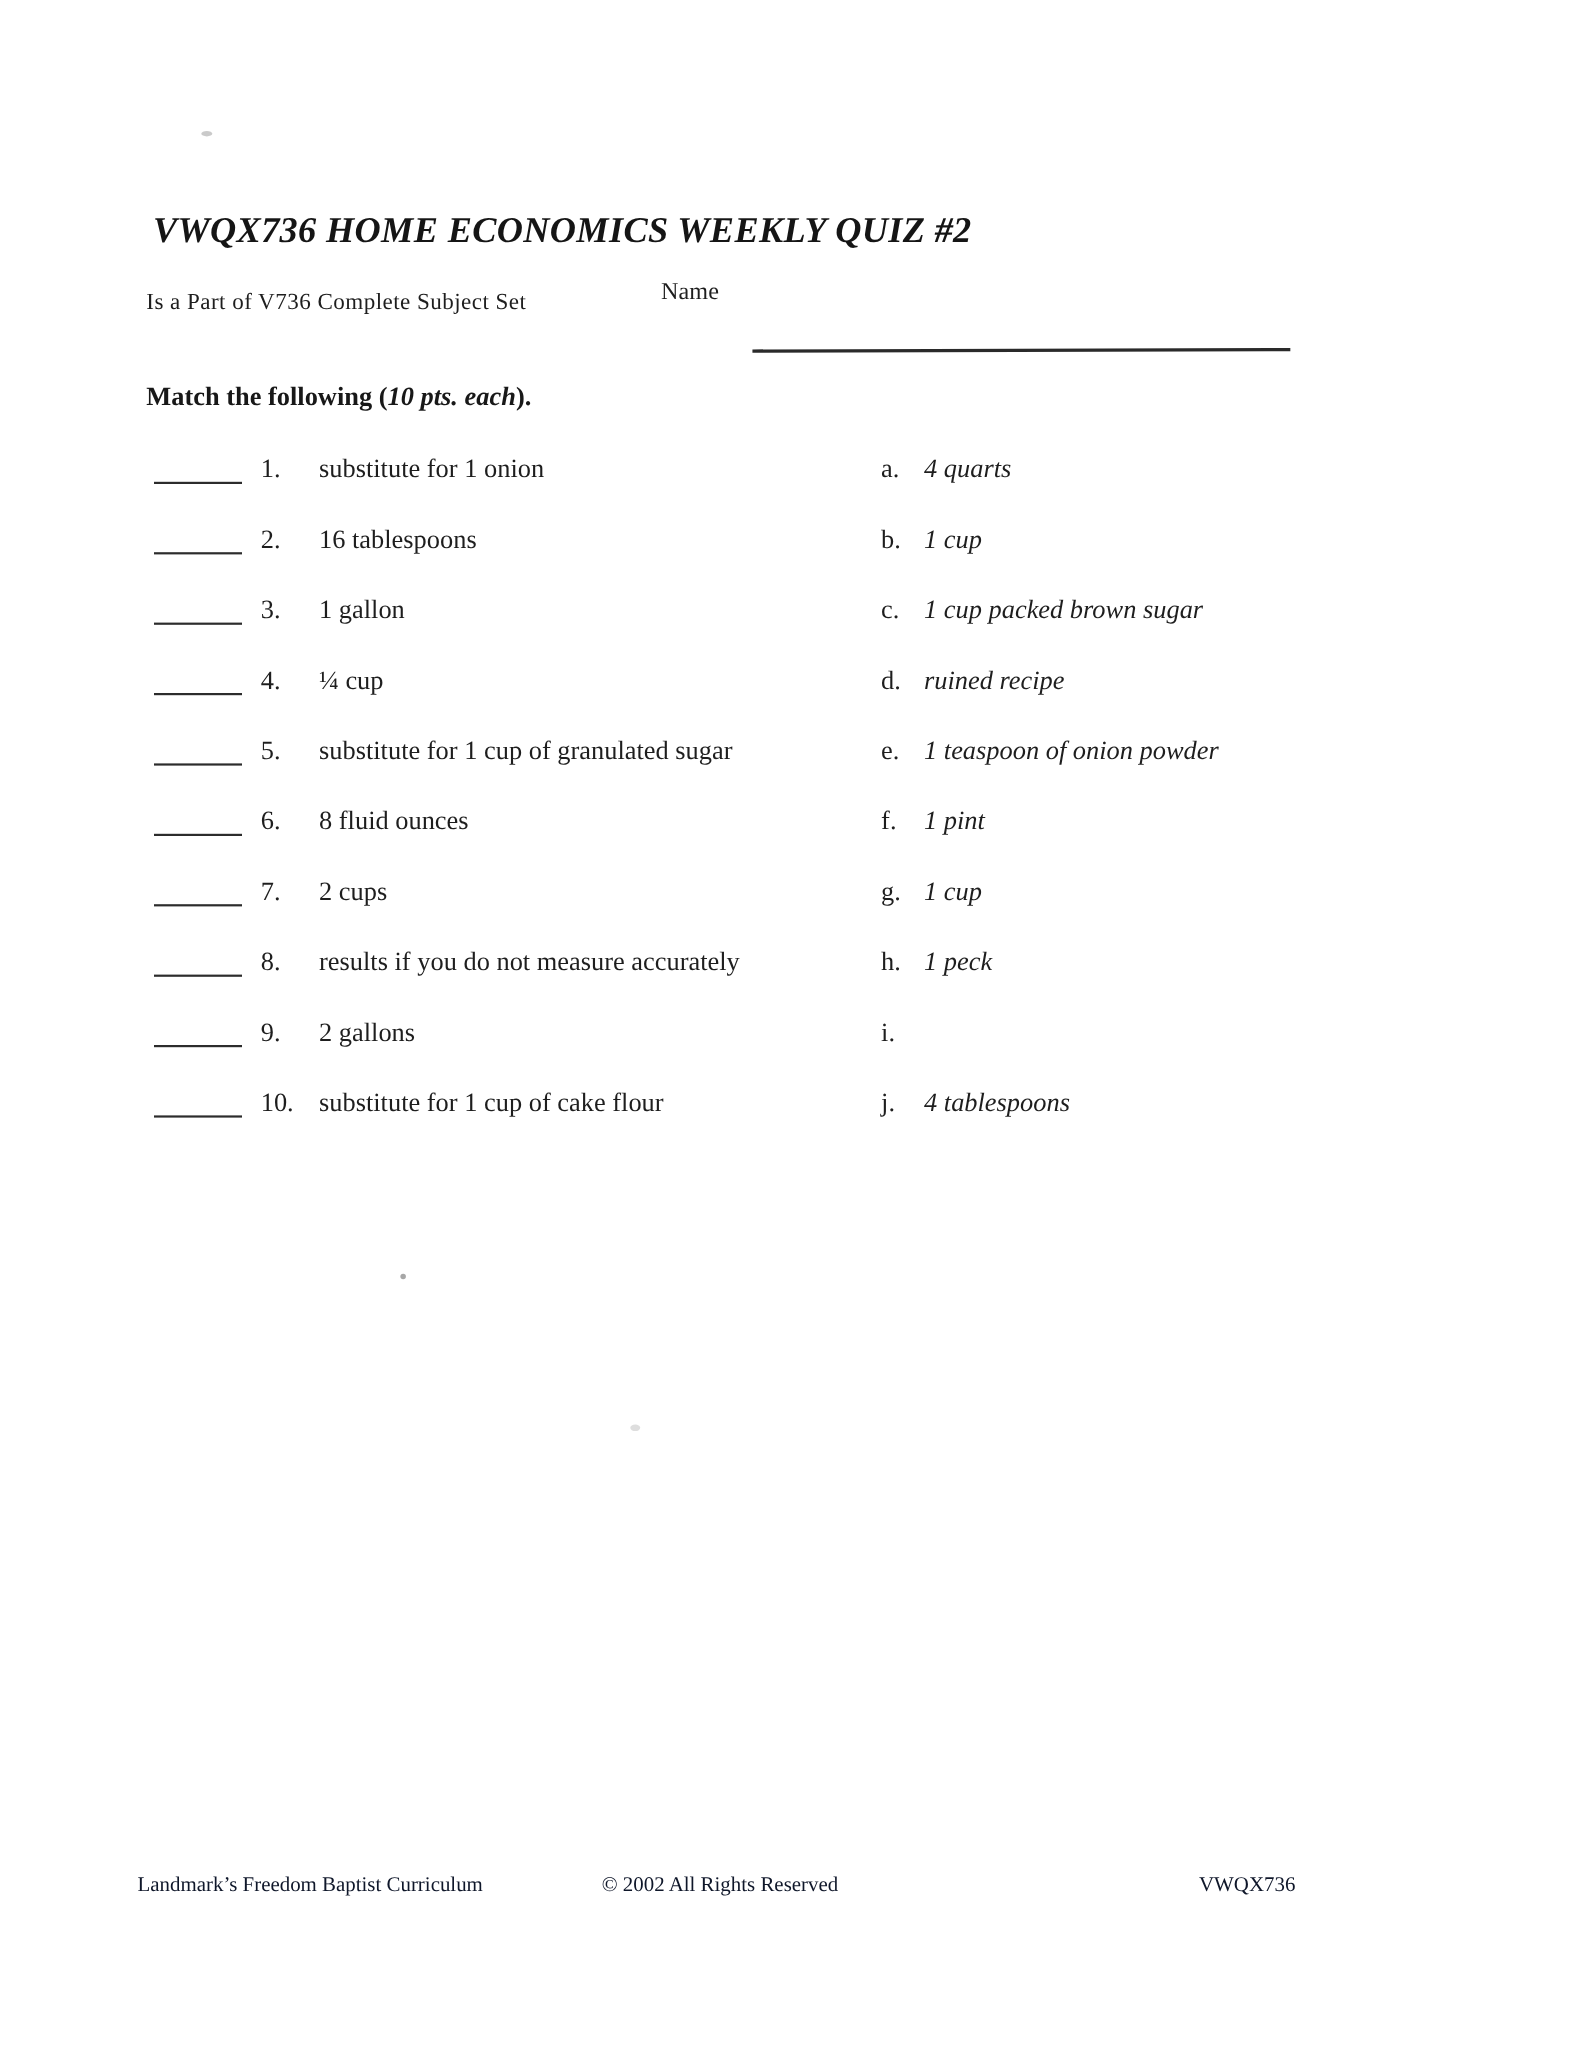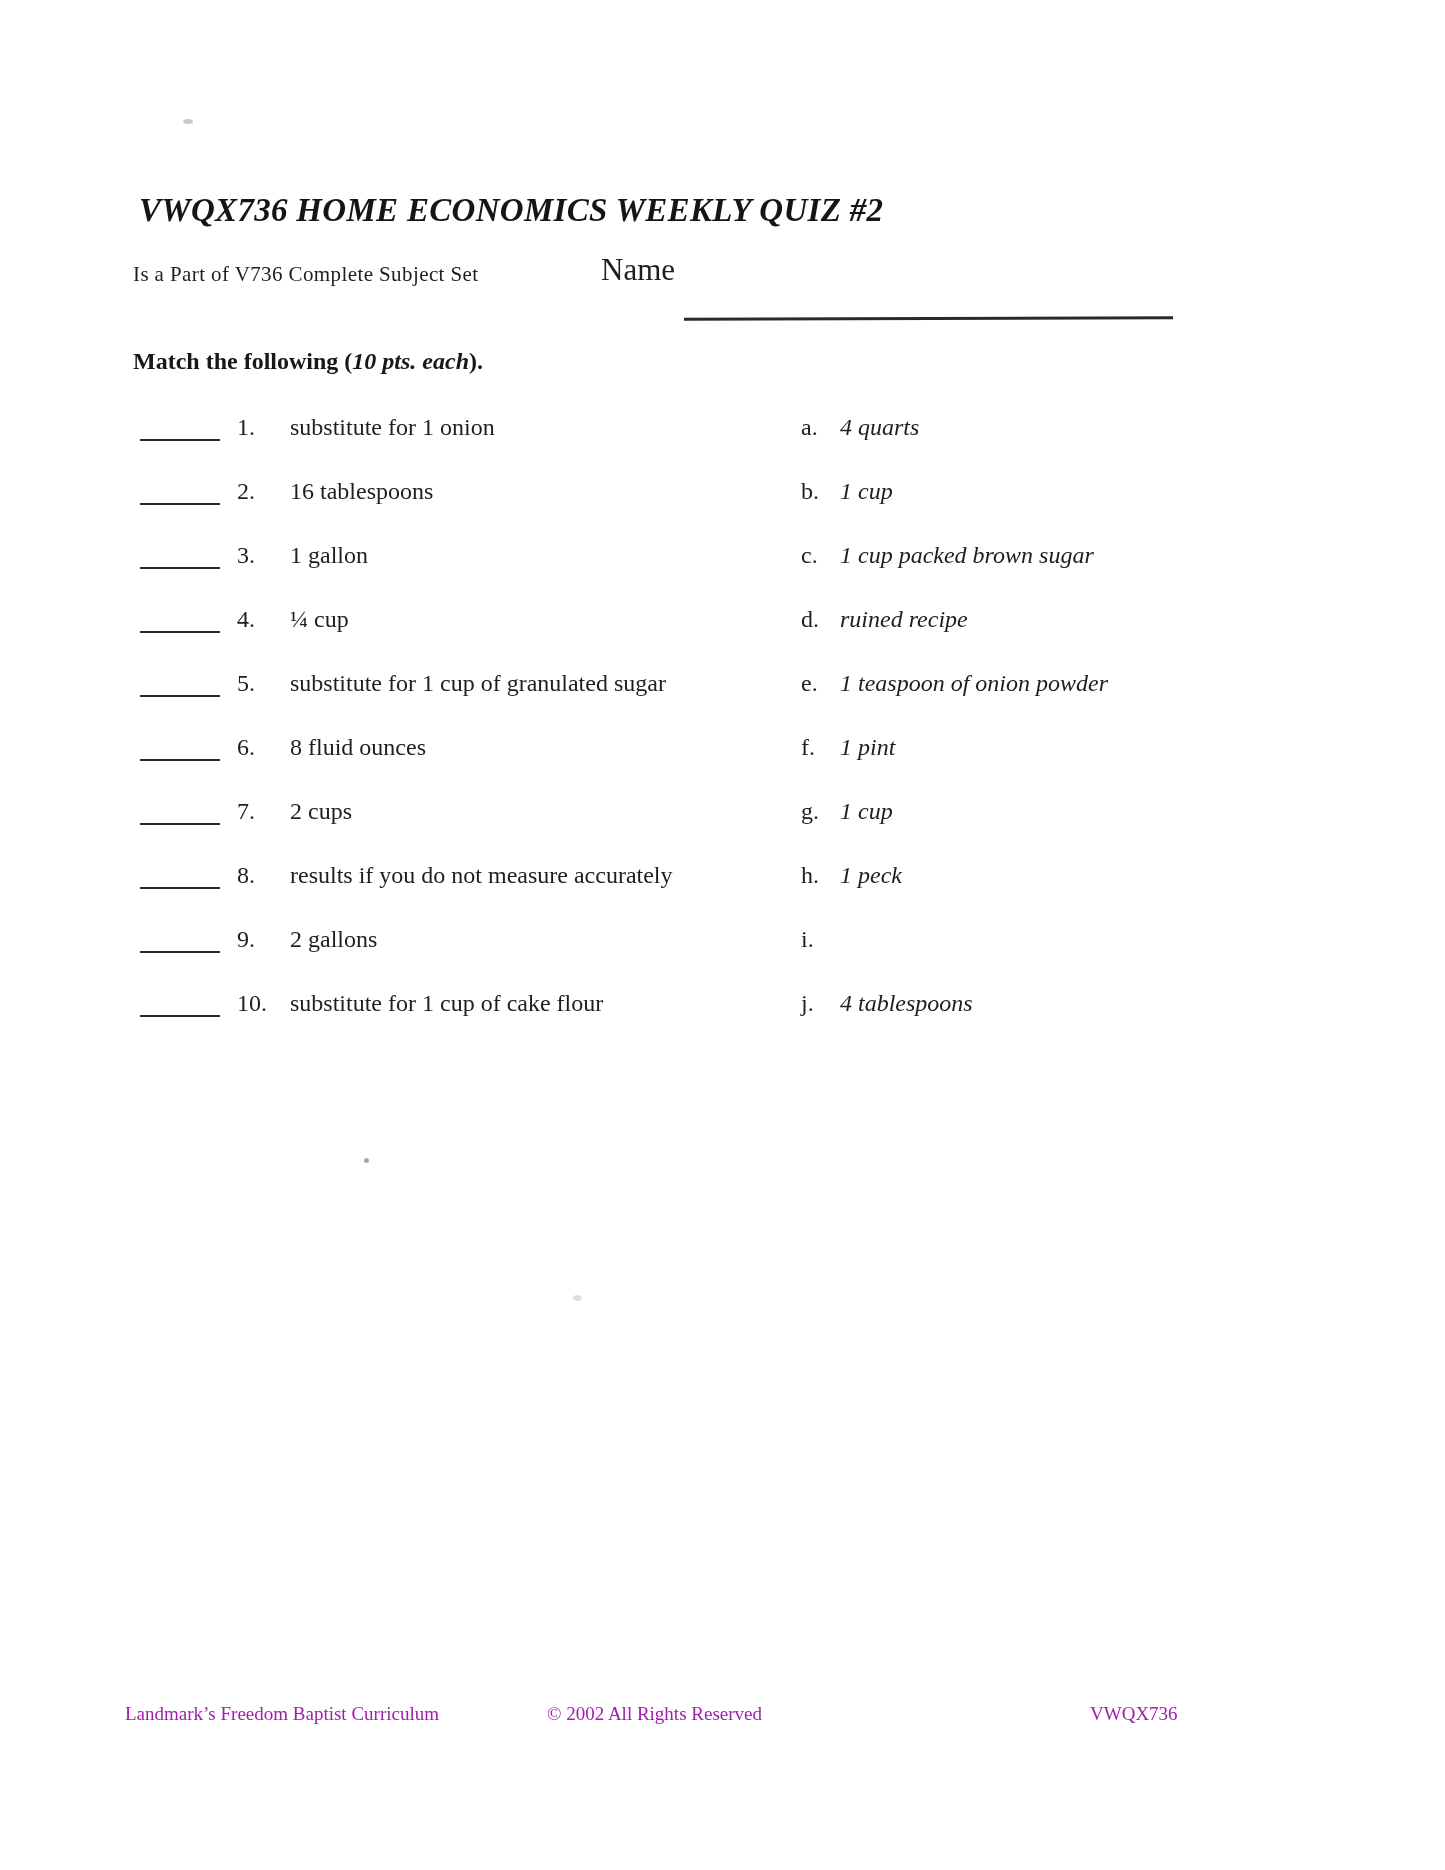--- a/index.html
+++ b/index.html
@@ -35,21 +35,21 @@
     left: 133px;
     top: 262px;
     font-size: 21px;
     letter-spacing: 0.4px;
     white-space: nowrap;
   }
   .name-label {
     position: absolute;
     left: 601px;
     top: 252px;
-    font-size: 31px;
+    font-size: 22px;
     white-space: nowrap;
   }
   .name-line {
     position: absolute;
     left: 684px;
     top: 294px;
     width: 489px;
     height: 26px;
     border-bottom: 3px solid #2a2a2a;
     transform: rotate(-0.15deg);
@@ -119,21 +119,21 @@
   .a-text {
     width: 310px;
     font-style: italic;
   }
 
   
   .footer-left, .footer-center, .footer-right {
     position: absolute;
     top: 1703px;
     font-size: 19px;
-    color: #a21caf;
+    color: #0f172a;
     white-space: nowrap;
   }
   .footer-left   { left: 125px; }
   .footer-center { left: 547px; }
   .footer-right  { left: 1090px; }
 
   
   .speck {
     position: absolute;
     background: #8a8a8a;

